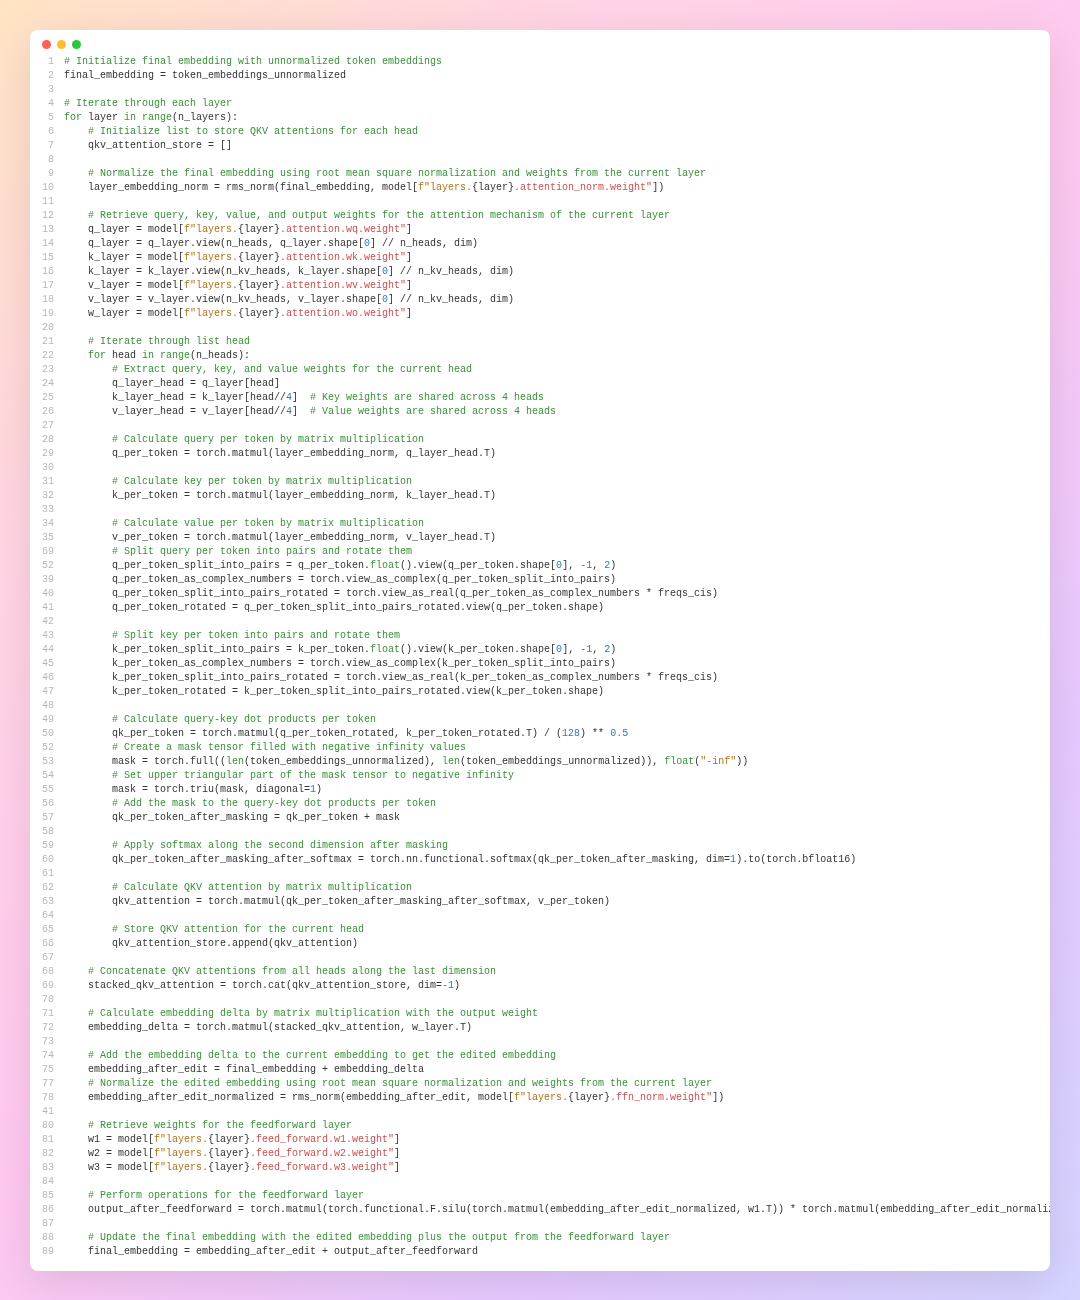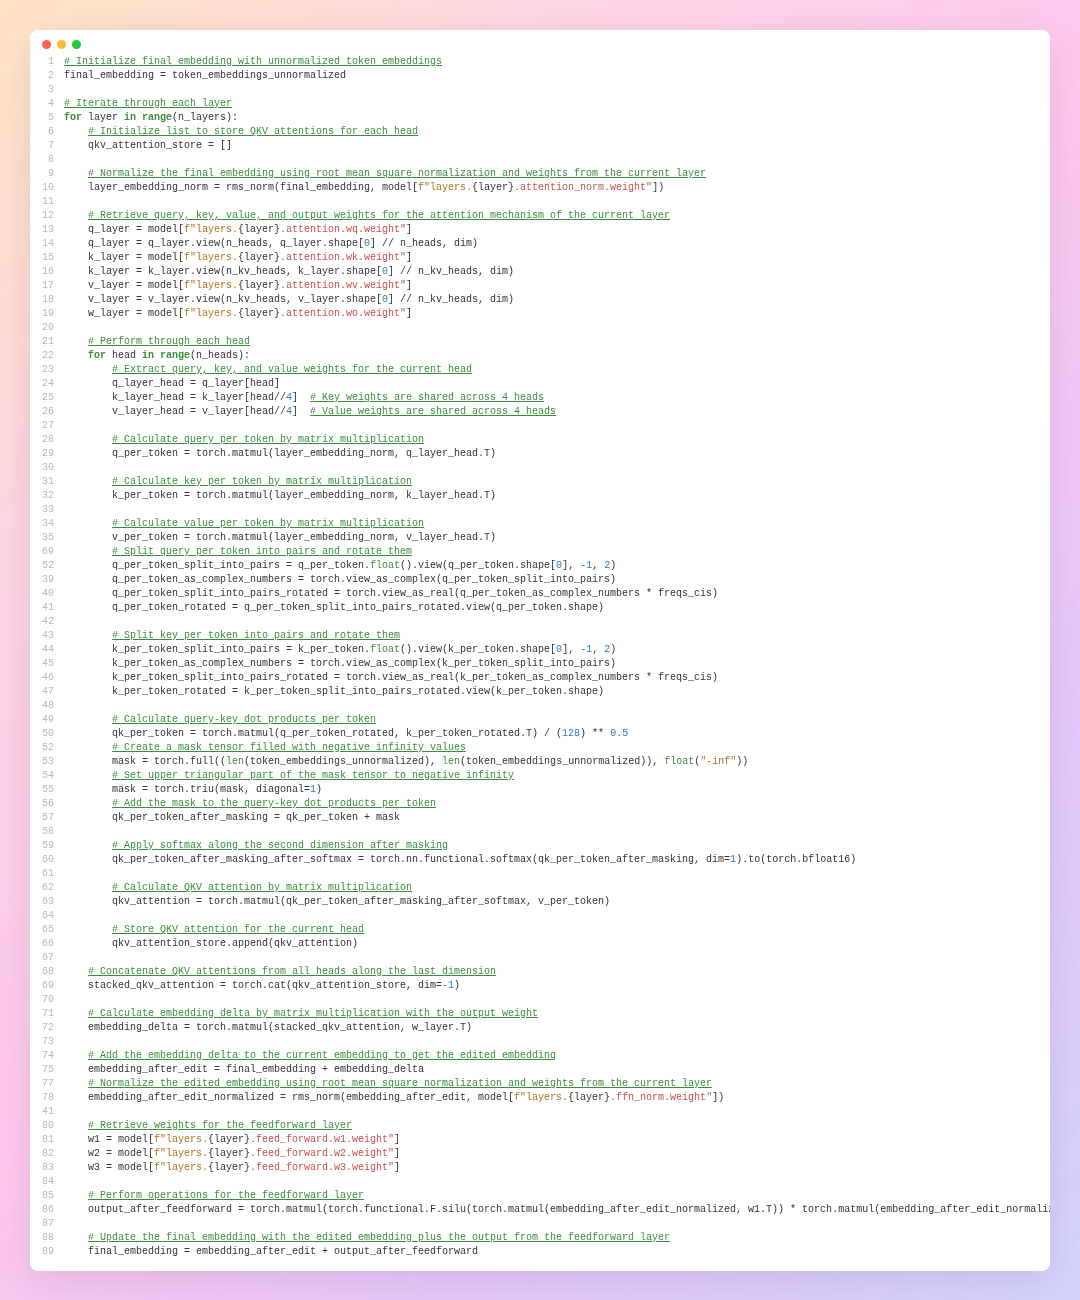--- a/index.html
+++ b/index.html
@@ -36,22 +36,22 @@
   }
   .gutter {
     width: 34px;
     text-align: right;
     color: #b8b8b8;
     padding-right: 10px;
     user-select: none;
     flex-shrink: 0;
   }
   .code { flex: 1; color: #333; }
-  .c  { color: #3a8f3a; text-decoration: underline; }  
-  .k  { color: #3a8f3a; font-weight: bold; }  
+  .c  { color: #3a8f3a; }  
+  .k  { color: #3a8f3a; }  
   .s  { color: #b07219; }  
   .sr { color: #c94f4f; }  
   .n  { color: #2b7bb9; }  
   .fn { color: #3a8f3a; }
 </style>
 </head>
 <body>
 
 <div class="window">
   <div class="titlebar">
@@ -73,21 +73,21 @@
       <div class="line"><span class="gutter">11</span><span class="code"><span></span></span></div>
       <div class="line"><span class="gutter">12</span><span class="code"><span>    </span><span class="c"># Retrieve query, key, value, and output weights for the attention mechanism of the current layer</span></span></div>
       <div class="line"><span class="gutter">13</span><span class="code"><span>    q_layer = model[</span><span class="s">f"layers.</span><span>{layer}</span><span class="sr">.attention.wq.weight"</span><span>]</span></span></div>
       <div class="line"><span class="gutter">14</span><span class="code"><span>    q_layer = q_layer.view(n_heads, q_layer.shape[</span><span class="n">0</span><span>] // n_heads, dim)</span></span></div>
       <div class="line"><span class="gutter">15</span><span class="code"><span>    k_layer = model[</span><span class="s">f"layers.</span><span>{layer}</span><span class="sr">.attention.wk.weight"</span><span>]</span></span></div>
       <div class="line"><span class="gutter">16</span><span class="code"><span>    k_layer = k_layer.view(n_kv_heads, k_layer.shape[</span><span class="n">0</span><span>] // n_kv_heads, dim)</span></span></div>
       <div class="line"><span class="gutter">17</span><span class="code"><span>    v_layer = model[</span><span class="s">f"layers.</span><span>{layer}</span><span class="sr">.attention.wv.weight"</span><span>]</span></span></div>
       <div class="line"><span class="gutter">18</span><span class="code"><span>    v_layer = v_layer.view(n_kv_heads, v_layer.shape[</span><span class="n">0</span><span>] // n_kv_heads, dim)</span></span></div>
       <div class="line"><span class="gutter">19</span><span class="code"><span>    w_layer = model[</span><span class="s">f"layers.</span><span>{layer}</span><span class="sr">.attention.wo.weight"</span><span>]</span></span></div>
       <div class="line"><span class="gutter">20</span><span class="code"><span></span></span></div>
-      <div class="line"><span class="gutter">21</span><span class="code"><span>    </span><span class="c"># Perform through each head</span></span></div>
+      <div class="line"><span class="gutter">21</span><span class="code"><span>    </span><span class="c"># Iterate through list head</span></span></div>
       <div class="line"><span class="gutter">22</span><span class="code"><span>    </span><span class="k">for</span><span> head </span><span class="k">in</span><span> </span><span class="k">range</span><span>(n_heads):</span></span></div>
       <div class="line"><span class="gutter">23</span><span class="code"><span>        </span><span class="c"># Extract query, key, and value weights for the current head</span></span></div>
       <div class="line"><span class="gutter">24</span><span class="code"><span>        q_layer_head = q_layer[head]</span></span></div>
       <div class="line"><span class="gutter">25</span><span class="code"><span>        k_layer_head = k_layer[head//</span><span class="n">4</span><span>]  </span><span class="c"># Key weights are shared across 4 heads</span></span></div>
       <div class="line"><span class="gutter">26</span><span class="code"><span>        v_layer_head = v_layer[head//</span><span class="n">4</span><span>]  </span><span class="c"># Value weights are shared across 4 heads</span></span></div>
       <div class="line"><span class="gutter">27</span><span class="code"><span></span></span></div>
       <div class="line"><span class="gutter">28</span><span class="code"><span>        </span><span class="c"># Calculate query per token by matrix multiplication</span></span></div>
       <div class="line"><span class="gutter">29</span><span class="code"><span>        q_per_token = torch.matmul(layer_embedding_norm, q_layer_head.T)</span></span></div>
       <div class="line"><span class="gutter">30</span><span class="code"><span></span></span></div>
       <div class="line"><span class="gutter">31</span><span class="code"><span>        </span><span class="c"># Calculate key per token by matrix multiplication</span></span></div>

